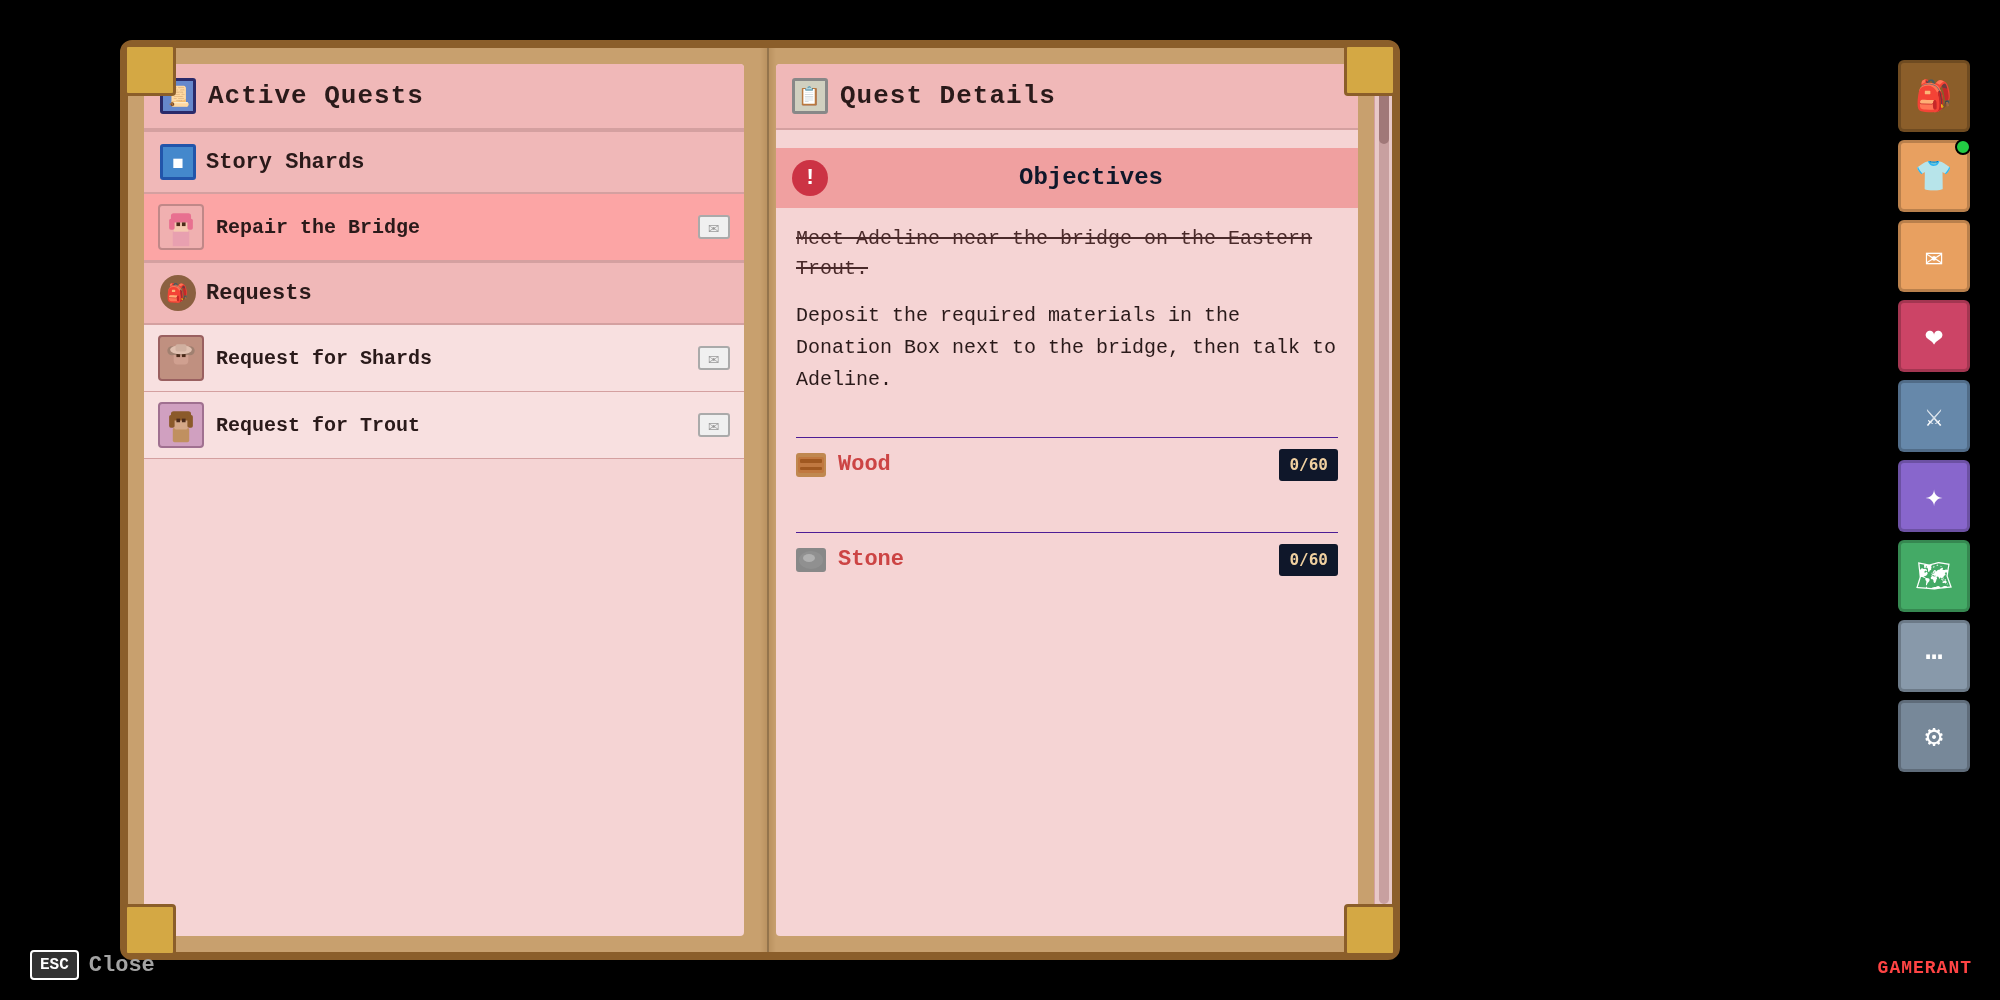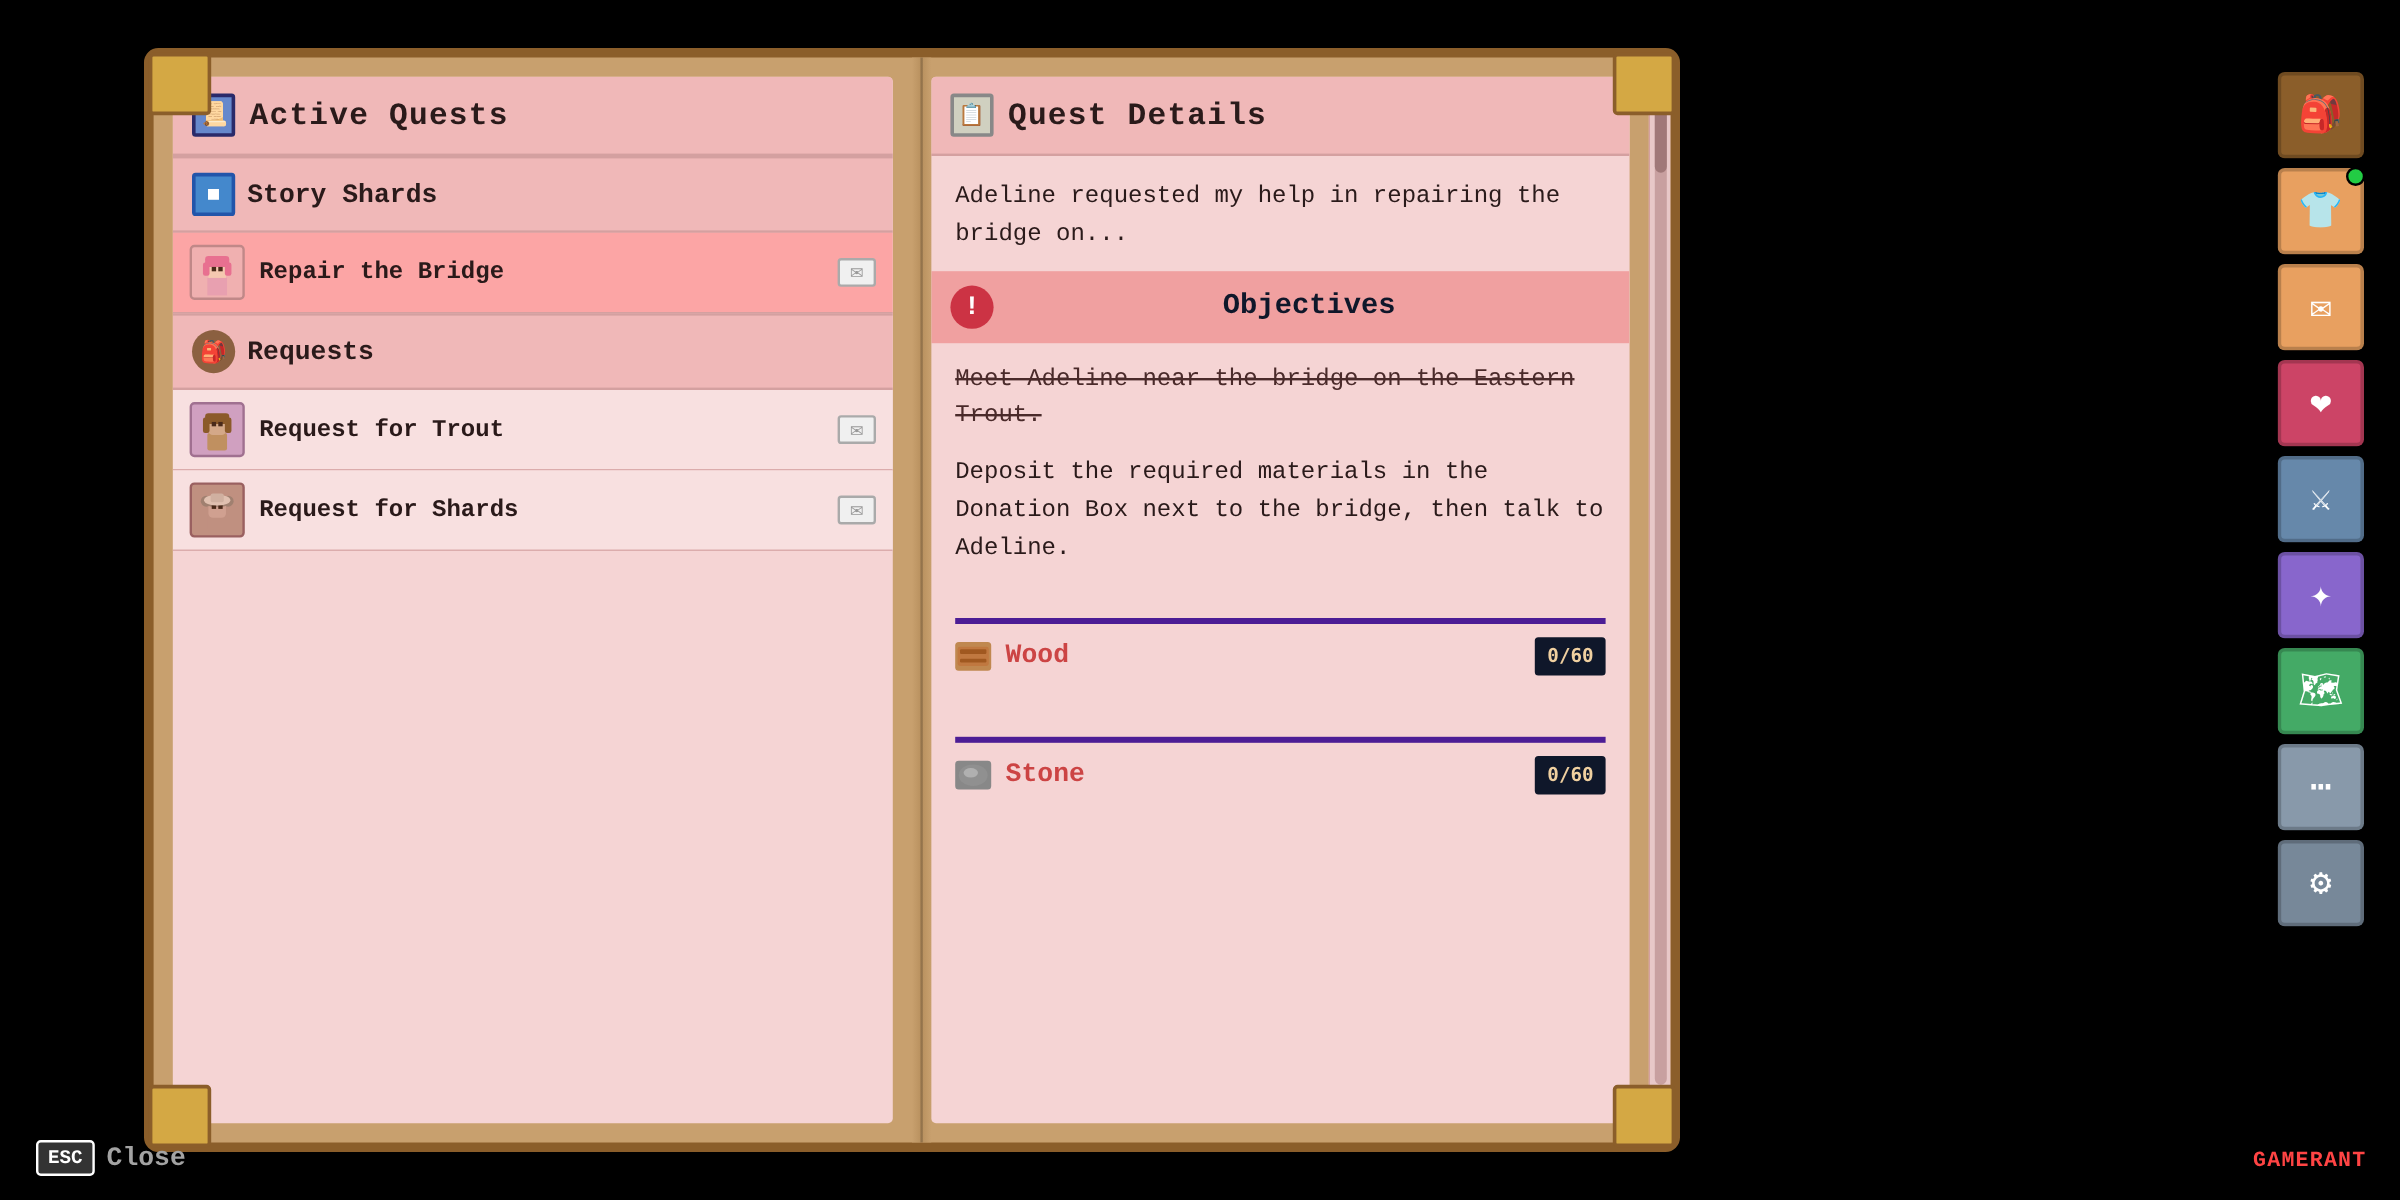--- a/index.html
+++ b/index.html
@@ -264,21 +264,21 @@
       font-size: 20px;
       line-height: 1.6;
       margin-bottom: 16px;
     }
 
     
     .material-row {
       display: flex;
       align-items: center;
       padding: 10px 0;
-      border-top: 5px solid #4c1d95;
+      border-top: 1px solid #4c1d95;
       gap: 12px;
       margin-top: 41px;
     }
 
     .material-name {
       font-size: 22px;
       font-weight: bold;
       color: #cc4444;
       flex: 1;
     }
@@ -523,69 +523,68 @@
       </div>
       <span class="quest-name">Repair the Bridge</span>
       <div class="mail-icon"></div>
     </div>
 
     <div class="category-header">
       <div class="requests-icon">🎒</div>
       <span class="category-label">Requests</span>
     </div>
 
+
+    <div class="quest-item">
+      <div class="avatar avatar-bear2">
+        <svg width="46" height="46" viewBox="0 0 46 46">
+          <rect x="14" y="26" width="18" height="16" fill="#c09080" rx="2"></rect>
+          <rect x="15" y="14" width="16" height="16" fill="#d0a090" rx="4"></rect>
+          <rect x="13" y="10" width="20" height="10" fill="#a08070" rx="5"></rect>
+          <circle cx="13" cy="15" r="5" fill="#a08070"></circle>
+          <circle cx="33" cy="15" r="5" fill="#a08070"></circle>
+          <rect x="18" y="18" width="4" height="4" fill="#4a2a1a"></rect>
+          <rect x="24" y="18" width="4" height="4" fill="#4a2a1a"></rect>
+
+          <ellipse cx="23" cy="14" rx="12" ry="5" fill="#e0c0b0"></ellipse>
+          <rect x="17" y="8" width="12" height="8" fill="#d0b0a0" rx="2"></rect>
+        </svg>
+      </div>
+      <span class="quest-name">Request for Shards</span>
+      <div class="mail-icon"></div>
+    </div>
 
     <div class="quest-item">
       <div class="avatar avatar-girl">
         <svg width="46" height="46" viewBox="0 0 46 46">
           <rect x="14" y="26" width="18" height="16" fill="#c09060" rx="2"></rect>
           <rect x="15" y="12" width="16" height="16" fill="#d4a888" rx="4"></rect>
           <rect x="12" y="8" width="22" height="10" fill="#8b5a2a" rx="3"></rect>
           <rect x="10" y="12" width="6" height="14" fill="#8b5a2a" rx="2"></rect>
           <rect x="30" y="12" width="6" height="14" fill="#8b5a2a" rx="2"></rect>
           <rect x="18" y="16" width="4" height="4" fill="#4a2a1a"></rect>
           <rect x="24" y="16" width="4" height="4" fill="#4a2a1a"></rect>
         </svg>
       </div>
       <span class="quest-name">Request for Trout</span>
       <div class="mail-icon"></div>
     </div>
-
-    <div class="quest-item">
-      <div class="avatar avatar-bear2">
-        <svg width="46" height="46" viewBox="0 0 46 46">
-          <rect x="14" y="26" width="18" height="16" fill="#c09080" rx="2"></rect>
-          <rect x="15" y="14" width="16" height="16" fill="#d0a090" rx="4"></rect>
-          <rect x="13" y="10" width="20" height="10" fill="#a08070" rx="5"></rect>
-          <circle cx="13" cy="15" r="5" fill="#a08070"></circle>
-          <circle cx="33" cy="15" r="5" fill="#a08070"></circle>
-          <rect x="18" y="18" width="4" height="4" fill="#4a2a1a"></rect>
-          <rect x="24" y="18" width="4" height="4" fill="#4a2a1a"></rect>
-
-          <ellipse cx="23" cy="14" rx="12" ry="5" fill="#e0c0b0"></ellipse>
-          <rect x="17" y="8" width="12" height="8" fill="#d0b0a0" rx="2"></rect>
-        </svg>
-      </div>
-      <span class="quest-name">Request for Shards</span>
-      <div class="mail-icon"></div>
-    </div>
   </div>
 
   <div class="page-divider"></div>
 
   <div class="right-page-wrapper">
     <div class="right-page right-page-inner">
 
       <div class="section-header">
         <div style="width:36px;height:36px;background:#d0d0c0;border:3px solid #888;border-radius:3px;display:flex;align-items:center;justify-content:center;font-size:18px;">📋</div>
         <span class="section-header-title">Quest Details</span>
       </div>
 
       <div class="quest-details-content">
-        <div class="quest-description">Adeline requested my help in repairing the bridge on...</div>
 
         <div class="objectives-header">
           <div class="exclamation-icon">!</div>
           <span class="objectives-title">Objectives</span>
         </div>
 
         <div class="objective-completed">Meet Adeline near the bridge on the Eastern Trout.</div>
 
         <div class="objective-active">Deposit the required materials in the Donation Box next to the bridge, then talk to Adeline.</div>
 

